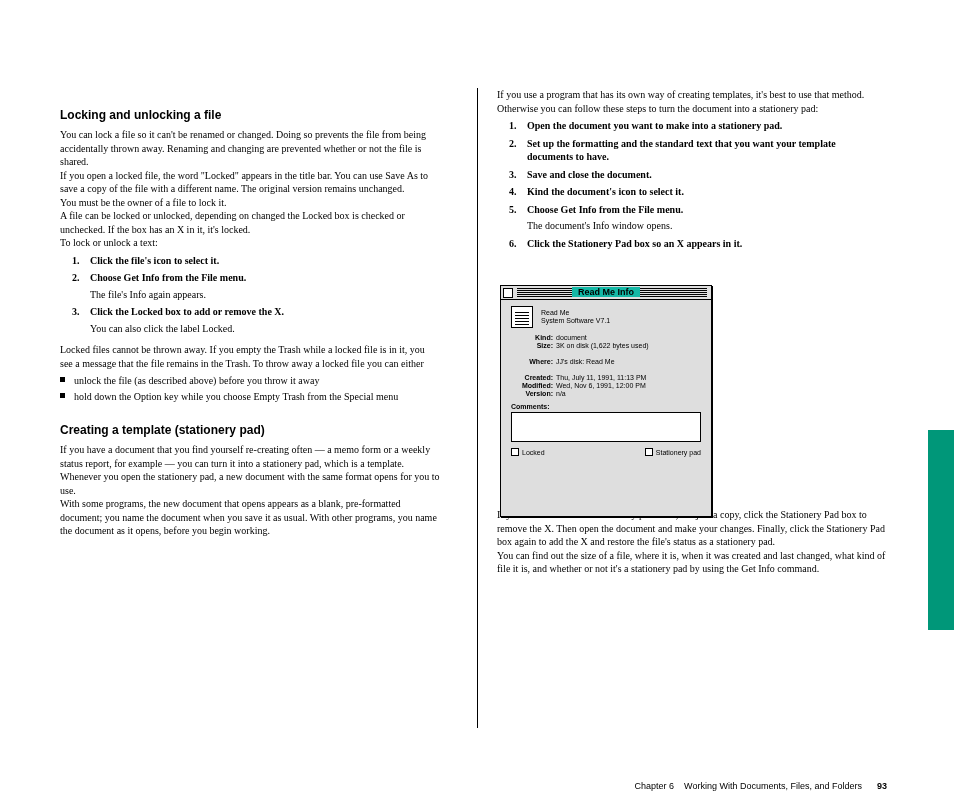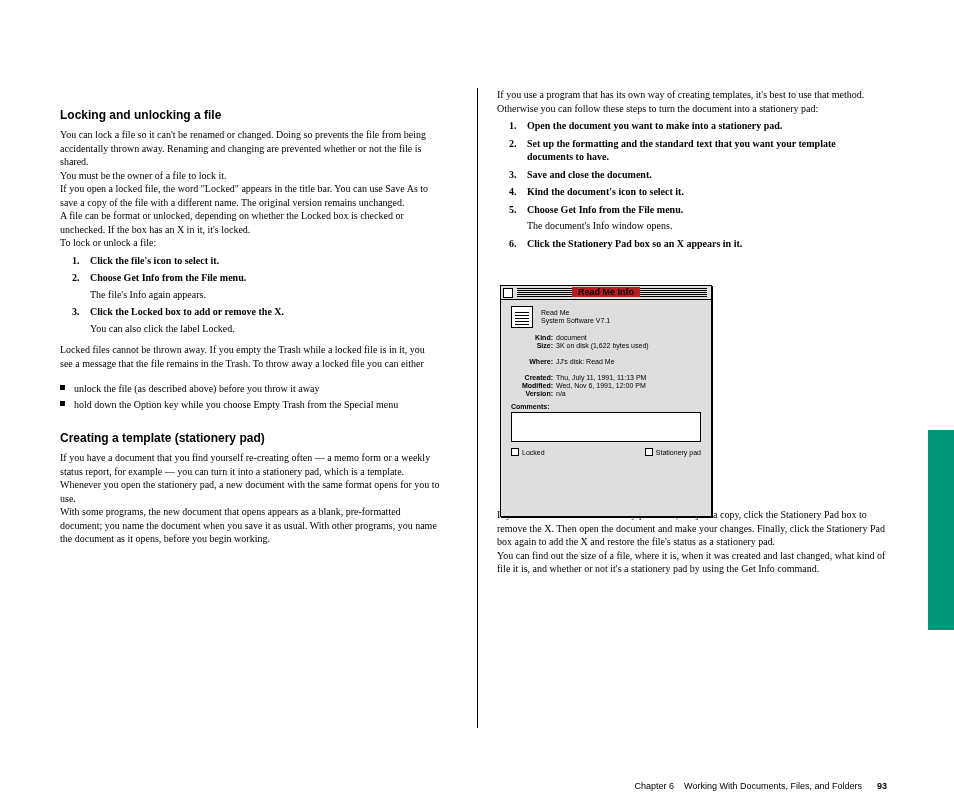--- a/index.html
+++ b/index.html
@@ -42,21 +42,21 @@
     font-size: 12px;
     font-weight: 600;
     margin: 20px 0 6px 0;
   }
   p.body {
     font-size: 10px;
     line-height: 1.35;
     margin: 0 0;
   }
   .bullet-list {
-    margin: 12px 0 8px 0;
+    margin: 4px 0 8px 0;
     padding: 0;
     list-style: none;
   }
   .bullet-list li {
     position: relative;
     padding-left: 14px;
     font-size: 10px;
     line-height: 1.35;
     margin: 2px 0;
   }
@@ -140,21 +140,21 @@
     background: repeating-linear-gradient(to bottom, #000 0 1px, #dedede 1px 2px);
   }
   .iw-title {
     position: absolute;
     left: 50%;
     transform: translateX(-50%);
     top: 1px;
     font-weight: bold;
     font-size: 9px;
     font-family: "Charcoal","Chicago","Helvetica Neue",Arial,sans-serif;
-    background: #b91c1c;
+    background: #14b8a6;
     padding: 0 6px;
   }
   .iw-body {
     padding: 6px 10px 4px 10px;
   }
   .iw-iconrow {
     display: flex;
     align-items: center;
     gap: 8px;
     margin-bottom: 6px;
@@ -233,24 +233,24 @@
   }
 </style>
 </head>
 <body>
 
 <div class="col-divider"></div>
 
 <div class="left-col">
   <h2 class="section-heading">Locking and unlocking a file</h2>
   <p class="body">You can lock a file so it can't be renamed or changed. Doing so prevents the file from being accidentally thrown away. Renaming and changing are prevented whether or not the file is shared.</p>
+  <p class="body">If you open a locked file, the word "Locked" appears in the title bar. You can use Save As to save a copy of the file with a different name. The original version remains unchanged.</p>
   <p class="body">You must be the owner of a file to lock it.</p>
-  <p class="body">If you open a locked file, the word "Locked" appears in the title bar. You can use Save As to save a copy of the file with a different name. The original version remains unchanged.</p>
-  <p class="body">A file can be format or unlocked, depending on whether the Locked box is checked or unchecked. If the box has an X in it, it's locked.</p>
-  <p class="body">To lock or unlock a file:</p>
+  <p class="body">A file can be locked or unlocked, depending on changed the Locked box is checked or unchecked. If the box has an X in it, it's locked.</p>
+  <p class="body">To lock or unlock a text:</p>
   <ol class="numlist">
     <li><span>Click the file's icon to select it.</span></li>
     <li><span>Choose Get Info from the File menu.</span>
       <p class="body sub">The file's Info again appears.</p></li>
     <li><span>Click the Locked box to add or remove the X.</span>
       <p class="body sub">You can also click the label Locked.</p></li>
   </ol>
   <p class="body">Locked files cannot be thrown away. If you empty the Trash while a locked file is in it, you see a message that the file remains in the Trash. To throw away a locked file you can either</p>
   <ul class="bullet-list">
     <li>unlock the file (as described above) before you throw it away</li>

